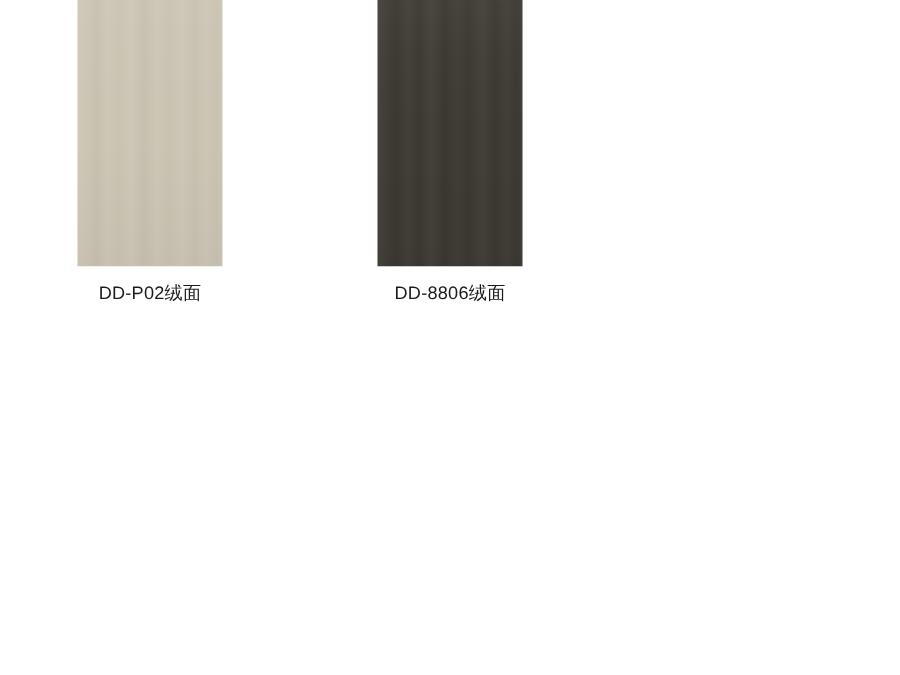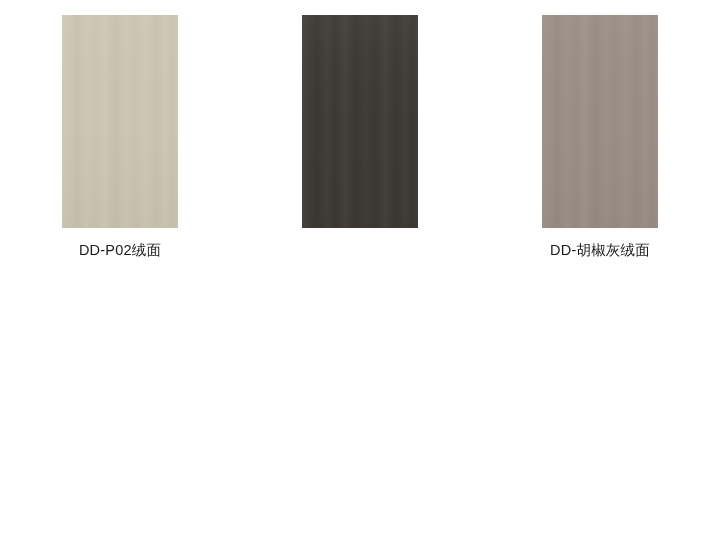--- a/index.html
+++ b/index.html
@@ -38,21 +38,21 @@
   }
 
   .swatch-cell {
     position: relative;
     width: 240px;
     display: flex;
     flex-direction: column;
     align-items: center;
   }
 
-  .swatch-cell.row-1 { padding-top: 15px; }
+  .swatch-cell.row-1 { }
   .swatch-cell.row-2 { padding-top: 15px; }
 
   .swatch-chip {
     position: relative;
     width: 116px;
     height: 213px;
     overflow: hidden;
     background-color: #cccccc;
   }
 
@@ -118,26 +118,20 @@
       </div>
       <div class="swatch-label">DD-P02绒面</div>
     </div>
 
 
     <div class="swatch-cell row-1">
       <div class="swatch-chip" style="background-color: rgb(59, 57, 49);">
         <div class="nap"></div>
         <div class="sheen"></div>
       </div>
+      <div class="swatch-label">DD-8806绒面</div>
     </div>
 
-    <div class="swatch-cell row-2">
-      <div class="swatch-chip" style="background-color: rgb(154, 142, 133);">
-        <div class="nap"></div>
-        <div class="sheen"></div>
-      </div>
-      <div class="swatch-label">DD-胡椒灰绒面</div>
-    </div>
 
 
 
   </div>
 </div>
 
 </body></html>

